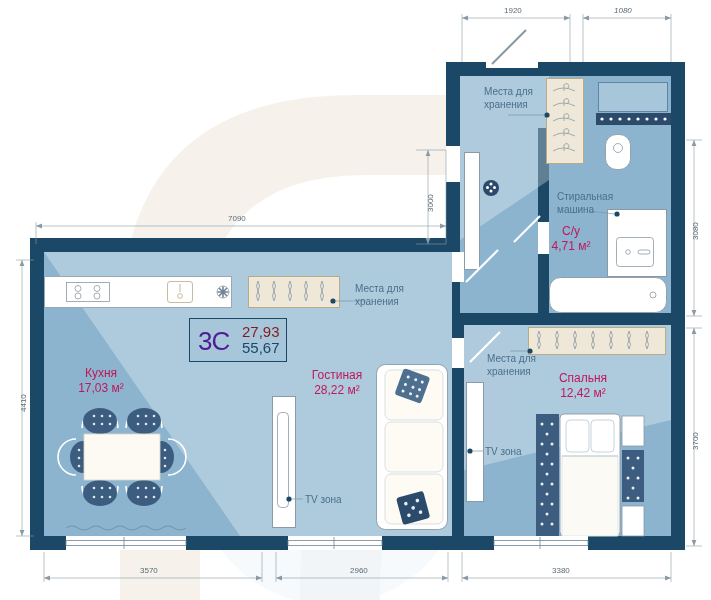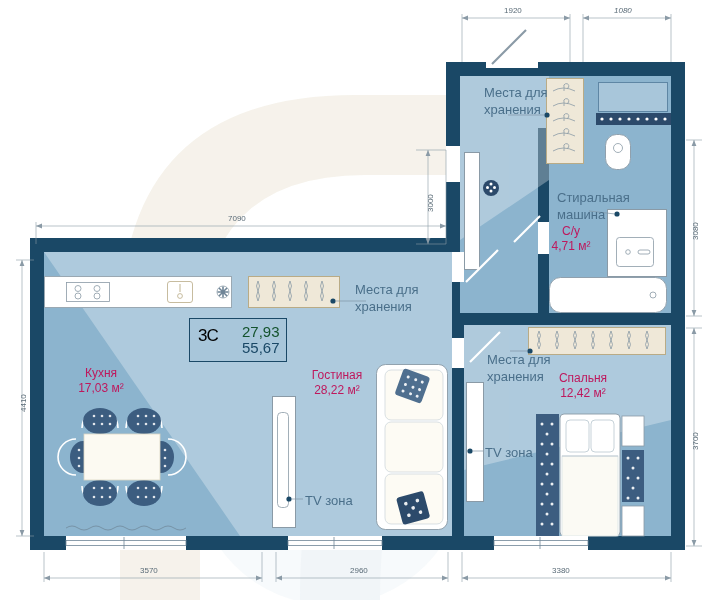--- a/index.html
+++ b/index.html
@@ -16,34 +16,34 @@
   .cream{position:absolute;background:#efe8d8;}
 
   
   .wm{position:absolute;pointer-events:none;}
 
   
   .lbl{position:absolute;color:#be185d;text-align:center;line-height:1.25;
        white-space:nowrap;}
   .lbl-name{font-size:12px;}
   .lbl-area{font-size:12px;}
-  .lbl-small{position:absolute;font-size:13px;color:#4a6f8a;line-height:1.3;
+  .lbl-small{position:absolute;font-size:10px;color:#4a6f8a;line-height:1.3;
              white-space:nowrap;}
 
   
   .dim{position:absolute;font-size:8px;color:#5a6b77;white-space:nowrap;
        font-family:"Liberation Sans",sans-serif;}
   .dim-v{transform-origin:0 0;}
 
   
   #badge{position:absolute;left:189px;top:318px;width:96px;height:42px;
          border:1.5px solid #1a4866;background:#a8c6da;}
-  #badge .b-type{position:absolute;left:8px;top:7px;font-size:17px;
-         color:#000000;letter-spacing:-1px;}
-  #badge .b-a1{position:absolute;left:52px;top:4px;font-size:15px;color:#14532d;}
+  #badge .b-type{position:absolute;left:8px;top:7px;font-size:26px;
+         color:#4c1d95;letter-spacing:-1px;}
+  #badge .b-a1{position:absolute;left:52px;top:4px;font-size:15px;color:#7f1d1d;}
   #badge .b-a2{position:absolute;left:52px;top:20px;font-size:15px;color:#1a4866;}
 
   
   .fo{position:absolute;border:0.8px solid #8a9aa6;background:#ffffff;}
 
   svg{display:block;overflow:visible;}
 </style>
 </head>
 <body>
 

